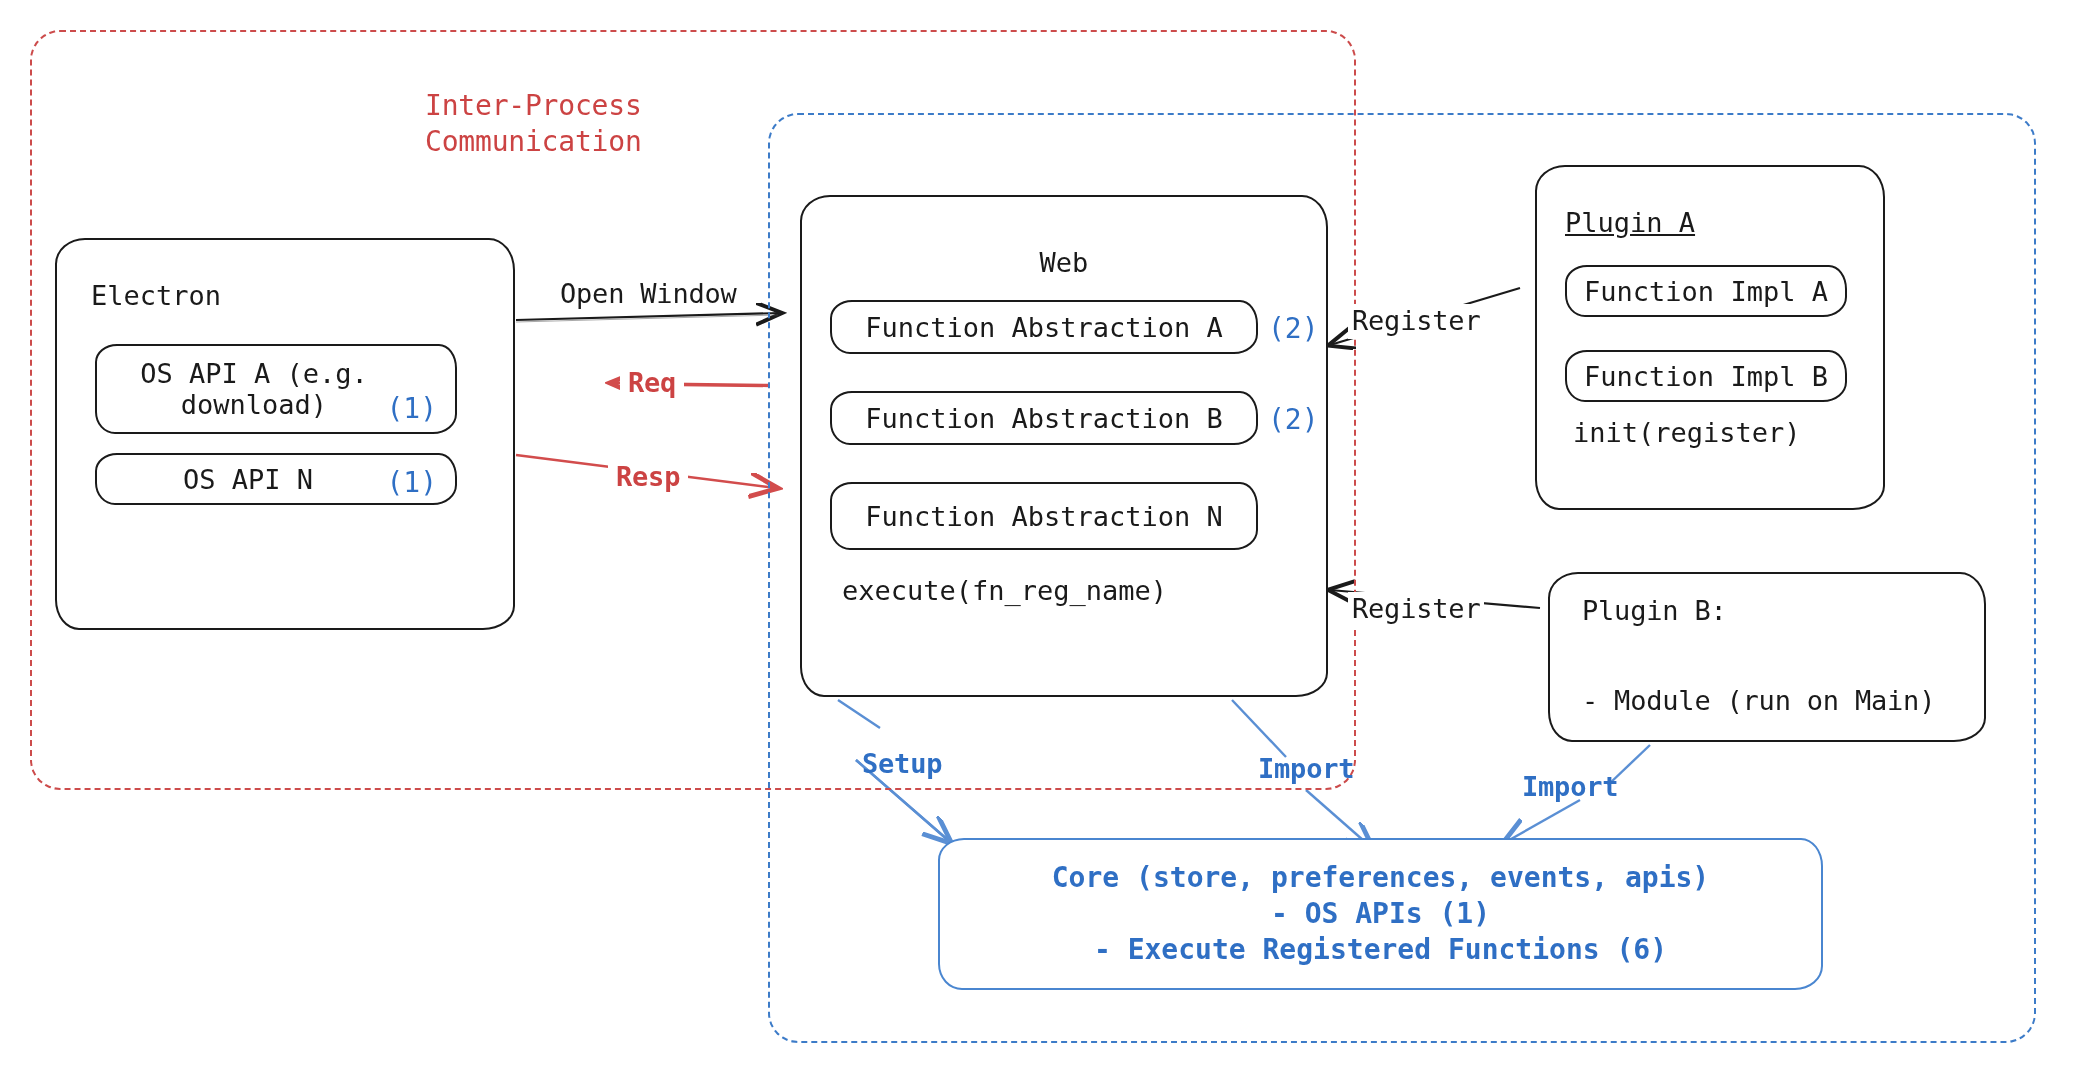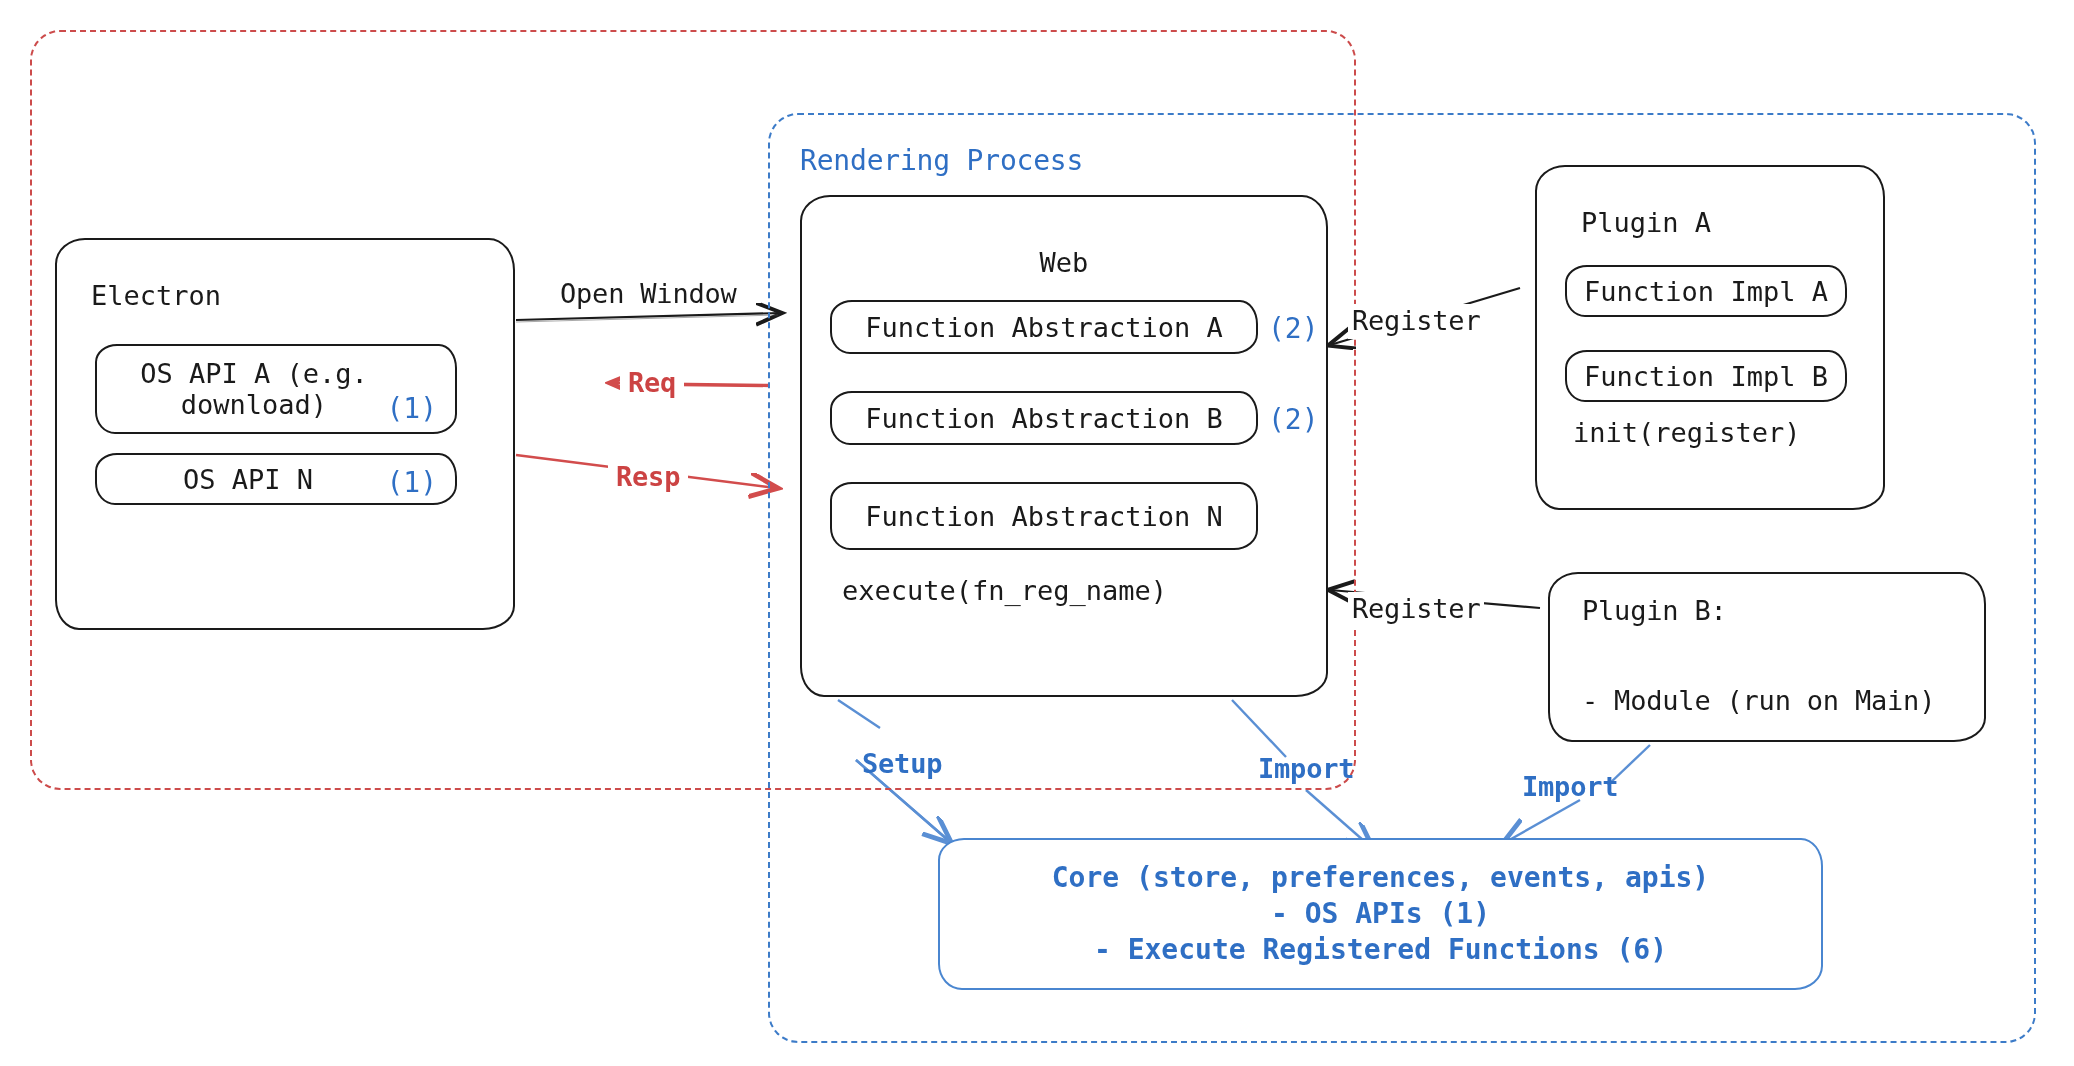--- a/index.html
+++ b/index.html
@@ -157,22 +157,23 @@
     <g>
       <path d="M1650,745 L1608,785" stroke="#5a8fd4" stroke-width="2.4" fill="none"></path>
       <path d="M1580,800 L1504,843" stroke="#5a8fd4" stroke-width="2.4" fill="none" marker-end="url(#arrBlue)"></path>
     </g>
   </svg>
 
   <div class="node dashed-red" style="left:30px; top:30px; width:1326px; height:760px;"></div>
 
   <div class="node dashed-blue" style="left:768px; top:113px; width:1268px; height:930px;"></div>
 
-
-  <div class="lbl lbl-blue" style="left:800px; top:143px; font-size:28px;">Rendering Process</div>
+  <div class="lbl lbl-red" style="left:425px; top:88px; font-size:28px;">Inter-Process
+Communication</div>
+
 
   <div class="node hand" style="left:55px; top:238px; width:460px; height:392px;">
     <div class="boxtitle" style="left:34px; top:40px;">Electron</div>
 
     <div class="node hand-inner" style="left:38px; top:104px; width:362px; height:90px;">
       <div class="celltext" style="padding-right:44px;">OS API A (e.g.
 download)</div>
       <div class="marker" style="right:18px; top:46px;">(1)</div>
     </div>
 
@@ -196,21 +197,21 @@
     <div class="marker" style="left:466px; top:206px;">(2)</div>
 
     <div class="node hand-inner" style="left:28px; top:285px; width:428px; height:68px;">
       <div class="celltext">Function Abstraction N</div>
     </div>
 
     <div class="boxtitle" style="left:40px; top:378px;">execute(fn_reg_name)</div>
   </div>
 
   <div class="node hand" style="left:1535px; top:165px; width:350px; height:345px;">
-    <div class="boxtitle" style="left:44px; top:40px;">Plugin A</div>
+    <div class="boxtitle" style="left:28px; top:40px;text-decoration:underline;">Plugin A</div>
 
     <div class="node hand-inner" style="left:28px; top:98px; width:282px; height:52px;">
       <div class="celltext">Function Impl A</div>
     </div>
 
     <div class="node hand-inner" style="left:28px; top:183px; width:282px; height:52px;">
       <div class="celltext">Function Impl B</div>
     </div>
 
     <div class="boxtitle" style="left:36px; top:250px;">init(register)</div>

